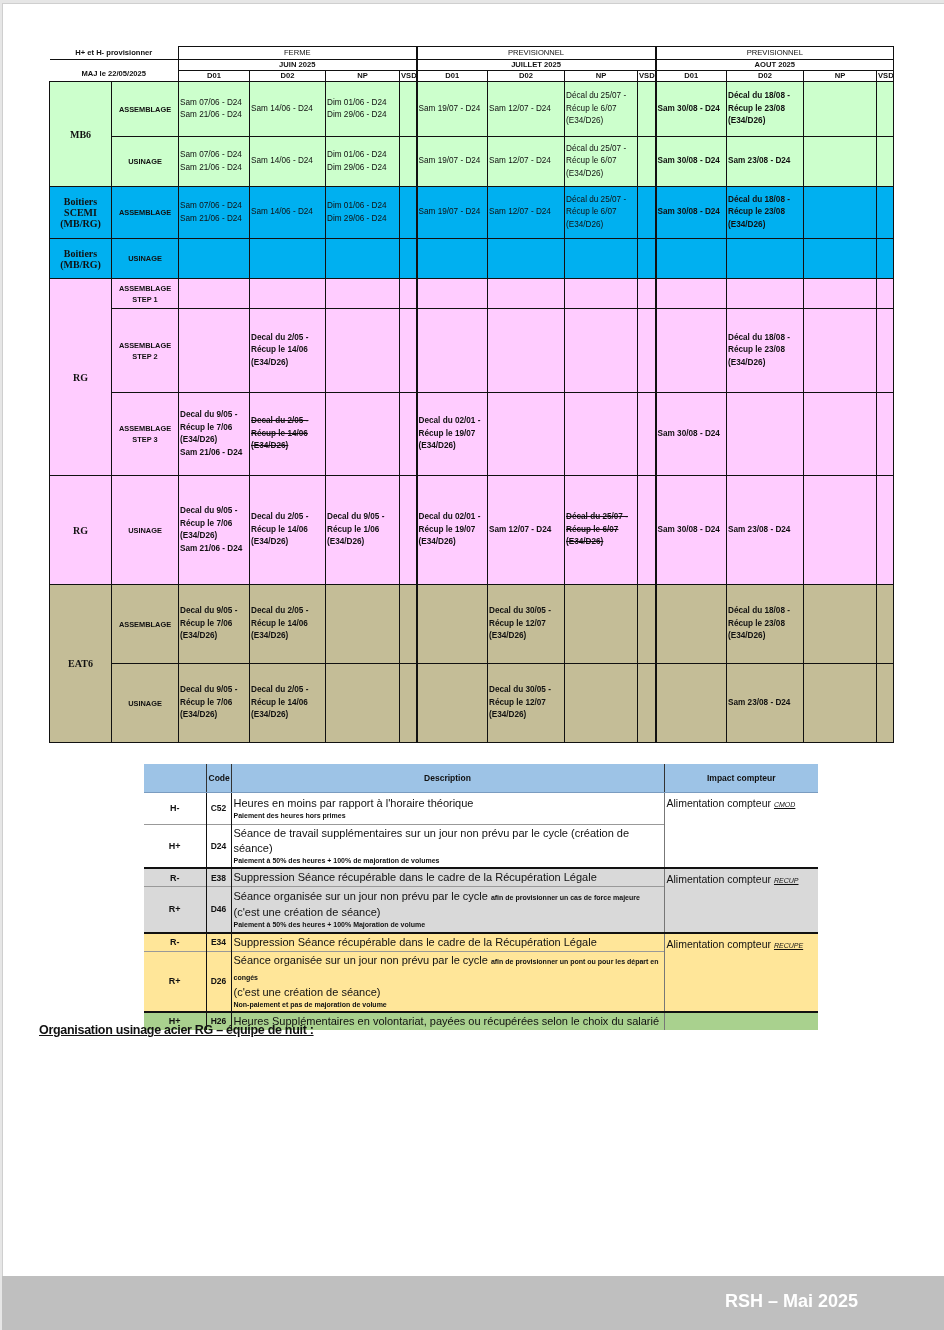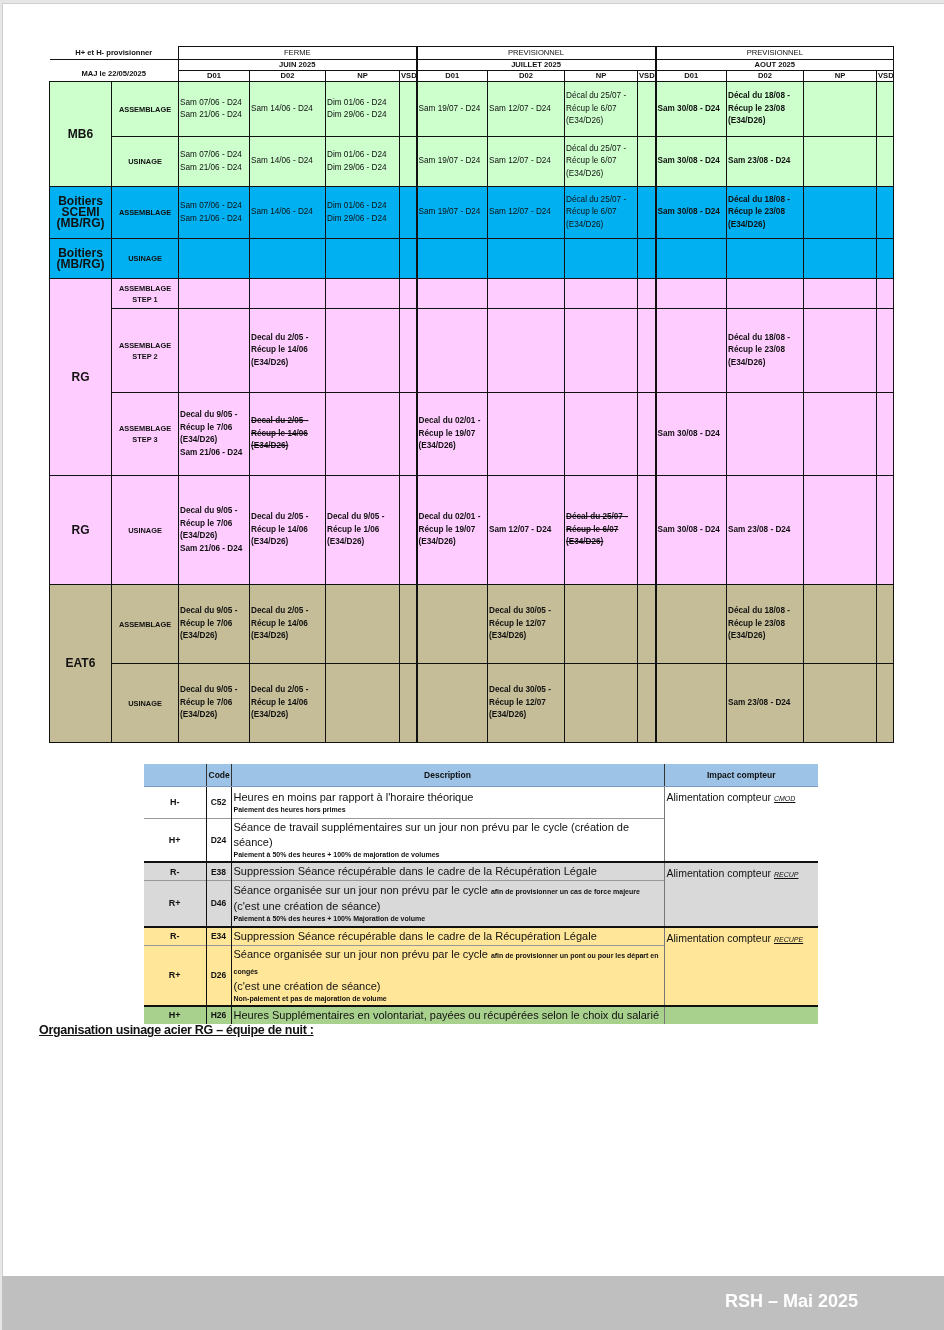--- a/index.html
+++ b/index.html
@@ -12,42 +12,42 @@
   
   table.sched {
     position: absolute; left: 46px; top: 42px; width: 844px;
     border-collapse: collapse; table-layout: fixed;
     font-size: 8.2px; line-height: 12.5px;
   }
   table.sched td { border: 1px solid #111; vertical-align: middle; padding: 0 1px; overflow: hidden; }
   table.sched .hdr { background: #fff; text-align: center; font-weight: bold; height: 11px; line-height: 10px; font-size: 7.6px; }
   table.sched .hdr.thin { font-weight: normal; }
   table.sched .corner { background:#fff; text-align:center; font-weight:bold; font-size:7.6px; border-left:none; border-top:none; border-bottom: 1px solid #111; }
-  .g1 { font-weight: bold; text-align: center; font-size: 12px; line-height: 11px; }
+  .g1 { font-weight: bold; text-align: center; font-size: 10px; line-height: 11px; font-family: Liberation Serif, serif; }
   .g2 { font-weight: bold; text-align: center; font-size: 7.4px; line-height: 11px; }
   .c { text-align: left; }
   .bold { font-weight: bold; }
   .strike { text-decoration: line-through; }
   .green td.col { background: #ccffcc; }
   .blue td.col { background: #00b0f0; }
   .pink td.col { background: #ffccff; }
   .khaki td.col { background: #c4bd97; }
   td.group.green { background: #ccffcc; }
   td.group.blue { background: #00b0f0; }
   td.group.pink { background: #ffccff; }
   td.group.khaki { background: #c4bd97; }
   .month-sep { border-left: 2px solid #111 !important; }
 
   
   table.legend {
     position: absolute; left: 141px; top: 760px; width: 674px;
     border-collapse: collapse; table-layout: fixed; font-size: 10.5px;
   }
   table.legend td { padding: 1px 2px; vertical-align: middle; }
-  table.legend .lh td { background: #9dc3e6; font-weight: bold; font-size: 8.5px; text-align: center; height: 22px; border-bottom: 1px solid #7a9cc0; }
+  table.legend .lh td { background: #9dc3e6; font-weight: bold; font-size: 8.5px; text-align: center; height: 28px; border-bottom: 1px solid #7a9cc0; }
   .lkind { text-align: center; font-weight: bold; font-size: 9px; border-right: 1px solid #111; }
   .lcode { text-align: center; font-weight: bold; font-size: 8.5px; border-right: 1px solid #111; margin-top: 27px; }
   .ldesc { border-right: 1px solid #777; }
   .ldesc .main { font-size: 11px; line-height: 15px; }
   .ldesc .small { font-size: 7px; font-weight: bold; line-height: 10px; }
   .ldesc .tiny { font-size: 7px; font-weight: bold; }
   .limpact { font-size: 10.5px; vertical-align: top !important; padding-top: 4px !important; }
   .limpact .tag { font-size: 7px; font-style: italic; text-decoration: underline; }
   .lw td { background: #ffffff; }
   .lgrey td { background: #d9d9d9; }

